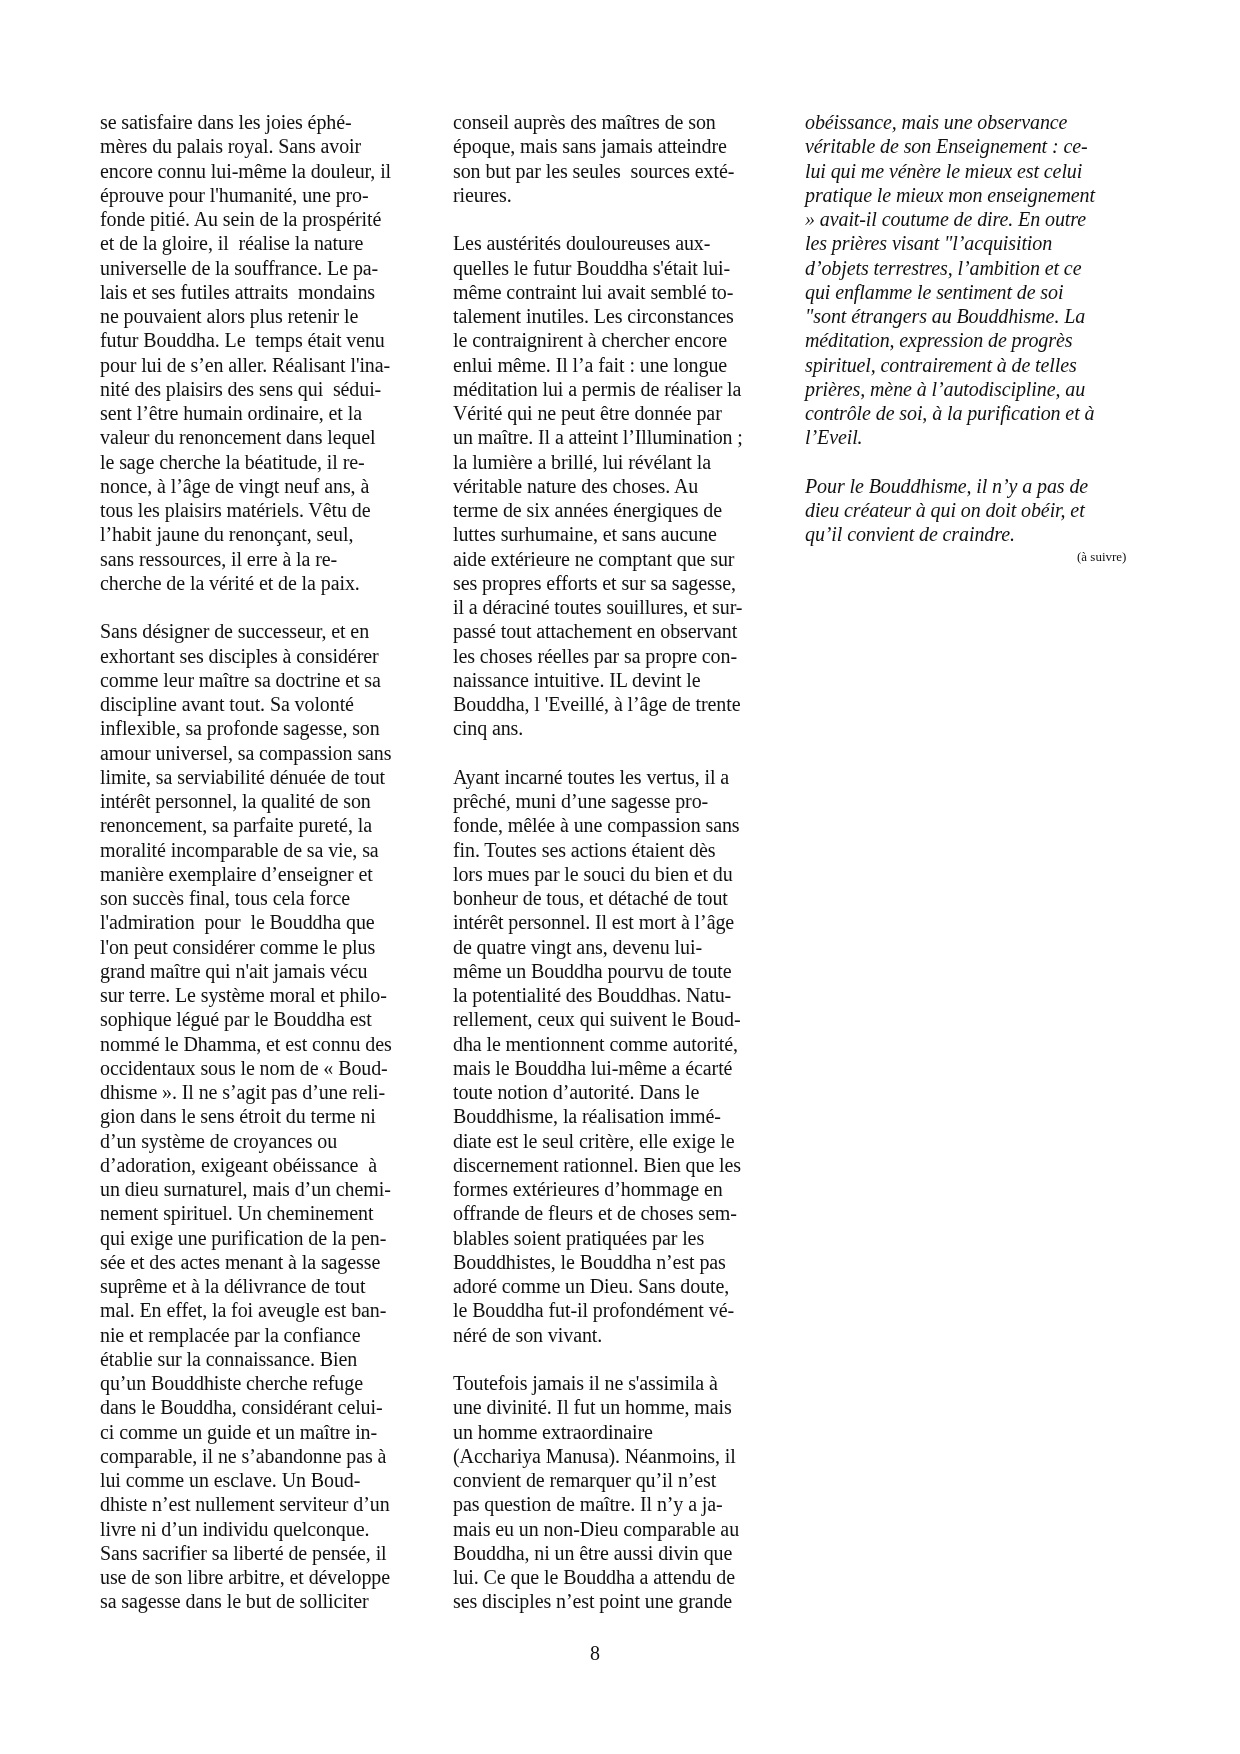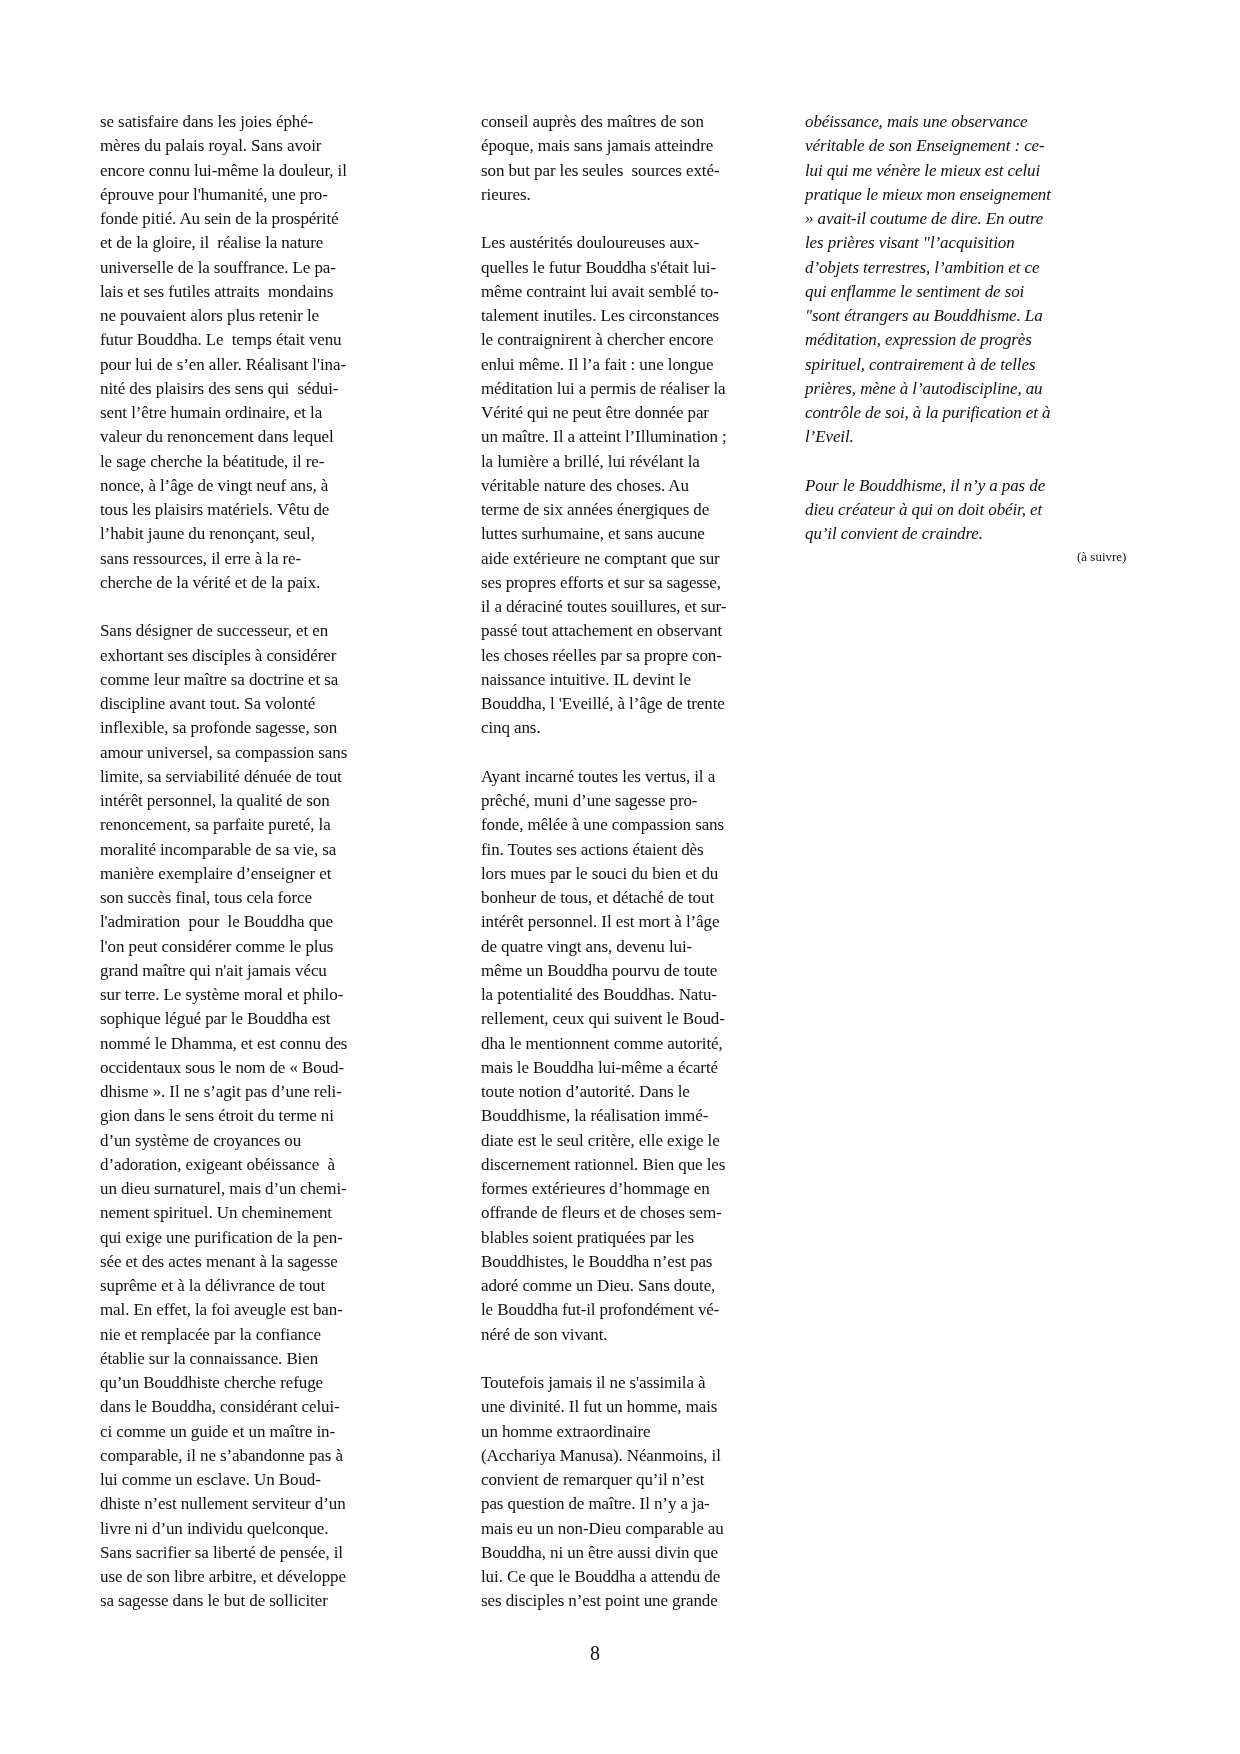--- a/index.html
+++ b/index.html
@@ -1,20 +1,20 @@
 <!DOCTYPE html>
 <html><head>
 <meta charset="utf-8">
 <style>
   html, body { margin:0; padding:0; background:#ffffff; }
   body { width:1240px; height:1754px; position:relative; overflow:hidden; }
   .page { position:absolute; left:0; top:0; width:1240px; height:1754px; background:#fff; }
-  .col { position:absolute; top:110px; font-family:"Liberation Serif", serif; font-size:17px; line-height:24.25px; color:#111; white-space:pre; letter-spacing:-0.1px; }
+  .col { position:absolute; top:110px; font-family:"Liberation Serif", serif; font-size:20px; line-height:24.25px; color:#111; white-space:pre; letter-spacing:-0.1px; }
   .col1 { left:100px; width:345px; }
-  .col2 { left:453px; width:345px;margin-left:28px; }
+  .col2 { left:453px; width:345px; }
   .col3 { left:805px; width:345px;font-style:italic; }
   .line { display:block; height:24.25px; }
   .blank { display:block; height:24.25px; }
   .suivre { position:absolute; left:1077px; top:549px; font-family:"Liberation Serif", serif; font-size:13px; color:#111; }
   .pageno { position:absolute; left:590px; top:1642px; font-family:"Liberation Serif", serif; font-size:20px; color:#111; }
 </style>
 </head>
 <body>
 
 <div class="page">

